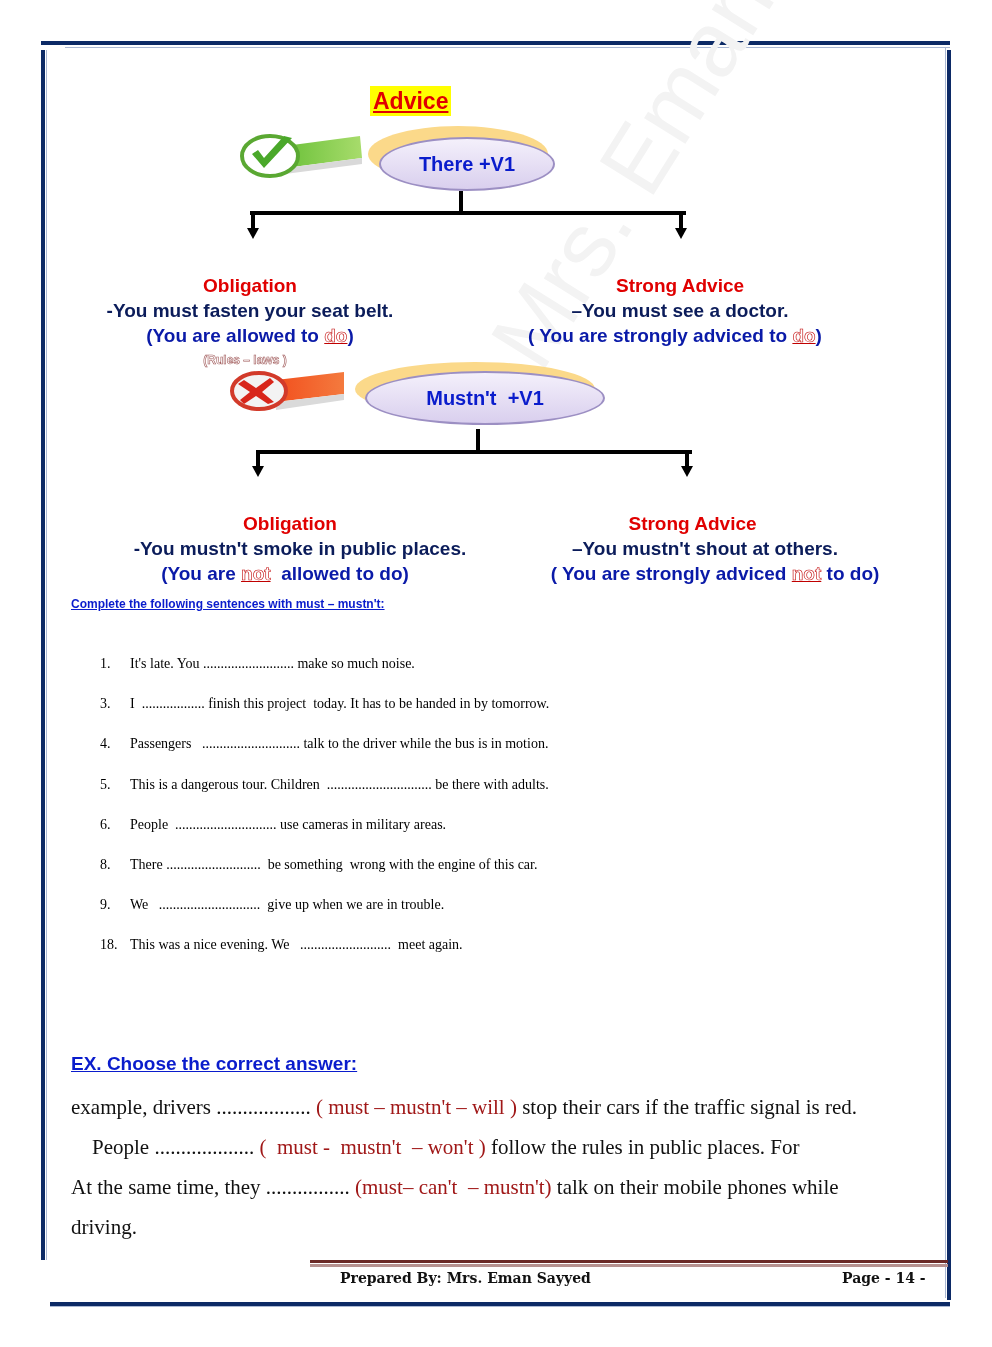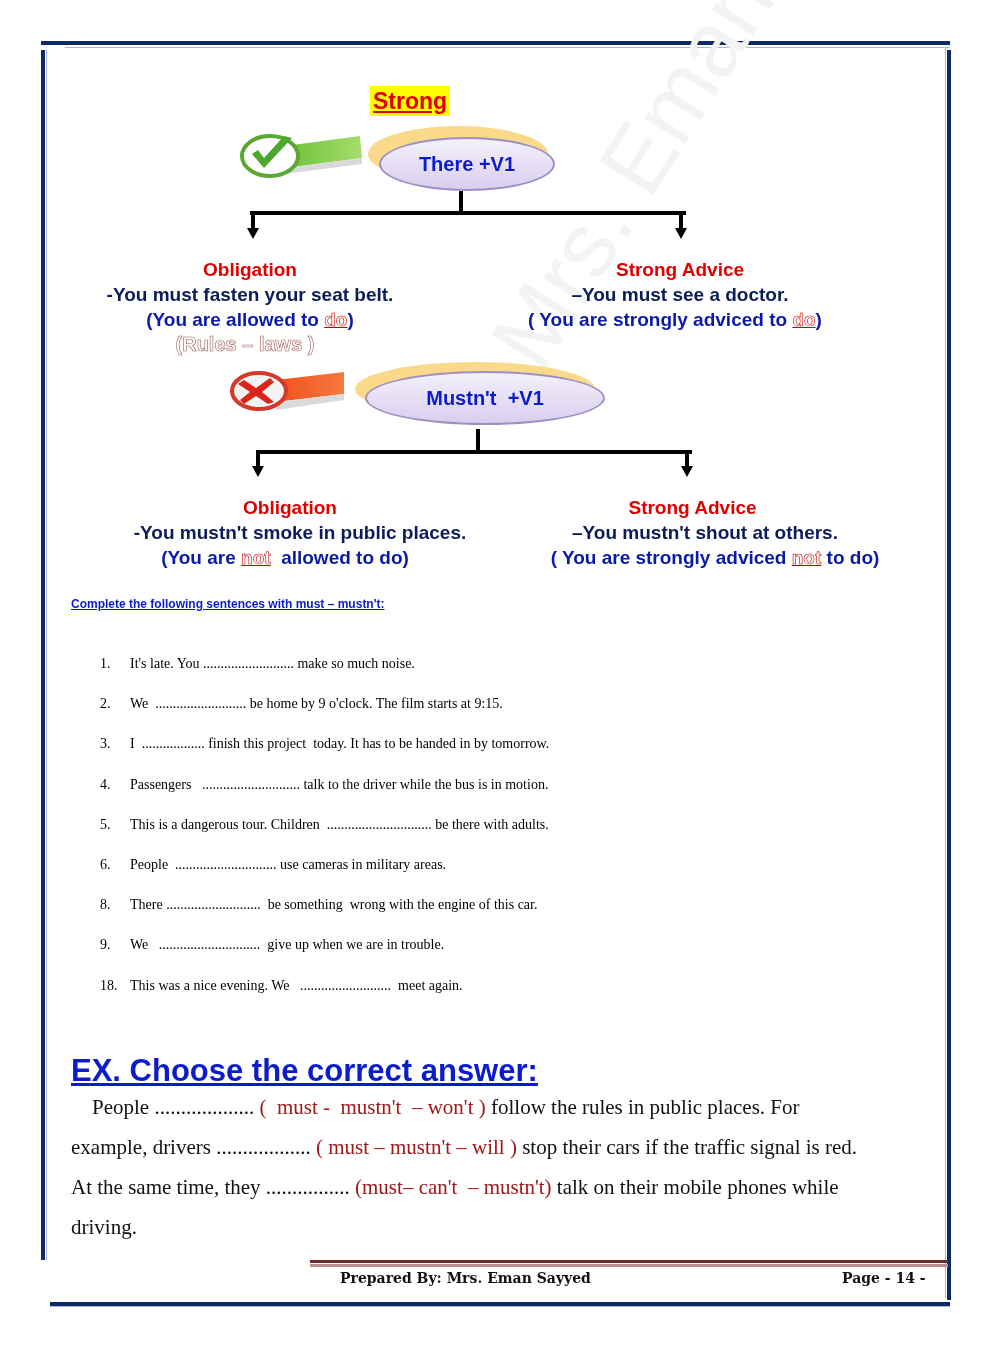--- a/index.html
+++ b/index.html
@@ -23,29 +23,29 @@
   
   .grammar-title { left:370px; top:86px; background:#ffff00; color:#e00000; font-weight:bold; font-size:23px; text-decoration:underline; padding:0 3px; line-height:30px; }
 
   .oval-shadow { background:#fbd98a; border-radius:50%; }
   .oval { background:linear-gradient(#f4f0fb,#d9cfee); border:2px solid #9c8fc3; border-radius:50%; display:flex; align-items:center; justify-content:center; color:#0a1ccc; font-weight:bold; font-size:20px; box-sizing:border-box; }
 
   .hline { background:#000; height:4px; }
   .vline { background:#000; width:4px; }
   .arrow { width:0; height:0; border-left:6px solid transparent; border-right:6px solid transparent; border-top:11px solid #000; }
 
-  .branch { text-align:center; font-weight:bold; font-size:19px; line-height:25px; }
+  .branch { text-align:center; font-weight:bold; font-size:19px; line-height:25px;margin-top:16px; }
   .branch .head { color:#e00000; }
   .branch .ex { color:#0b1c5a; }
   .branch .mean { color:#0a1aa8; }
-  .branch .note { color:#b76b6b; font-size:20px; }
+  .branch .note { color:#b76b6b; font-size:12px; }
   .hl { color:#c00000; text-decoration:underline; -webkit-text-stroke:0.6px #c00000; color:#ffffff; }
 
   .section-title { color:#0a1ccc; font-weight:bold; font-size:12px; text-decoration:underline; }
-  .ex-title { color:#0a1ccc; font-weight:bold; font-size:31px; text-decoration:underline;text-align:right; }
+  .ex-title { color:#0a1ccc; font-weight:bold; font-size:19px; text-decoration:underline;text-align:right; }
 
   .exercise { left:100px; top:651px; font-family:"Liberation Serif", serif; font-size:14px; color:#000; }
   .exercise .row { height:40.2px; line-height:26px; white-space:pre; }
   .exercise .num { display:inline-block; width:30px; }
 
   .para { left:71px; top:1087px; width:880px; font-family:"Liberation Serif", serif; font-size:21px; line-height:40px; color:#111; }
   .para .opt { color:#a01818; }
   .para .line { white-space:pre; height:40px; }
 
   .footer-bar1 { left:310px; top:1260px; width:638px; height:3px; background:#6b2a27; }
@@ -62,21 +62,21 @@
 <div class="abs frame-corner-tl"></div>
 <div class="abs frame-left"></div>
 <div class="abs frame-left-thin"></div>
 <div class="abs frame-right"></div>
 <div class="abs frame-right-thin"></div>
 <div class="abs frame-bottom"></div>
 <div class="abs frame-bottom-thin"></div>
 
 <div class="abs watermark">Mrs. Eman Sayed</div>
 
-<div class="abs grammar-title">Strong</div>
+<div class="abs grammar-title">Advice</div>
 
 <div class="abs" style="left:240px; top:128px;">
   <svg class="icon" width="125" height="52" viewBox="0 0 125 52">
     <defs>
       <linearGradient id="gtab" x1="0" x2="1">
           <stop offset="0" stop-color="#6cc13a"></stop>
           <stop offset="1" stop-color="#a8dc6c"></stop>
         </linearGradient>
     </defs>
     <polygon points="45,18 120,8 122,30 45,40" fill="url(#gtab)"></polygon>
@@ -143,35 +143,34 @@
 <div class="abs branch" style="left:515px; top:495px; width:400px;">
   <div class="head" style="margin-left:-45px;">Strong Advice</div>
   <div class="ex" style="margin-left:-20px;">–You mustn't shout at others.</div>
   <div class="mean" style="white-space:pre;"><span>( You are strongly adviced </span><span class="hl">not</span><span> to do)</span></div>
 </div>
 
 <div class="abs section-title" style="left:71px; top:597px;">Complete the following sentences with must – mustn't:</div>
 
 <div class="abs exercise">
   <div class="row"><span class="num">1.</span><span>It's late. You .......................... make so much noise.</span></div>
-  <div class="row"><span class="num">2.</span><span>We  .......................... be home by 9 o'clock. The film starts at 9:15.</span></div>
   <div class="row"><span class="num">3.</span><span>I  .................. finish this project  today. It has to be handed in by tomorrow.</span></div>
   <div class="row"><span class="num">4.</span><span>Passengers   ............................ talk to the driver while the bus is in motion.</span></div>
   <div class="row"><span class="num">5.</span><span>This is a dangerous tour. Children  .............................. be there with adults.</span></div>
   <div class="row"><span class="num">6.</span><span>People  ............................. use cameras in military areas.</span></div>
   <div class="row"><span class="num">8.</span><span>There ...........................  be something  wrong with the engine of this car.</span></div>
   <div class="row"><span class="num">9.</span><span>We   .............................  give up when we are in trouble.</span></div>
   <div class="row"><span class="num" style="width:30px;">18.</span><span>This was a nice evening. We   ..........................  meet again.</span></div>
 </div>
 
 <div class="abs ex-title" style="left:71px; top:1053px;">EX. Choose the correct answer:</div>
 
 <div class="abs para">
+  <div class="line"><span>example, drivers .................. </span><span class="opt">( must – mustn't – will )</span><span> stop their cars if the traffic signal is red.</span></div>
   <div class="line"><span>    People ................... </span><span class="opt">(  must -  mustn't  – won't )</span><span> follow the rules in public places. For</span></div>
-  <div class="line"><span>example, drivers .................. </span><span class="opt">( must – mustn't – will )</span><span> stop their cars if the traffic signal is red.</span></div>
   <div class="line"><span>At the same time, they ................ </span><span class="opt">(must– can't  – mustn't)</span><span> talk on their mobile phones while</span></div>
   <div class="line"><span>driving.</span></div>
 </div>
 
 <div class="abs footer-bar1"></div>
 <div class="abs footer-bar2"></div>
 <div class="abs footer-text" style="left:340px;">Prepared By: Mrs. Eman Sayyed</div>
 <div class="abs footer-text" style="left:842px;">Page - 14 -</div>
 
 </body></html>

